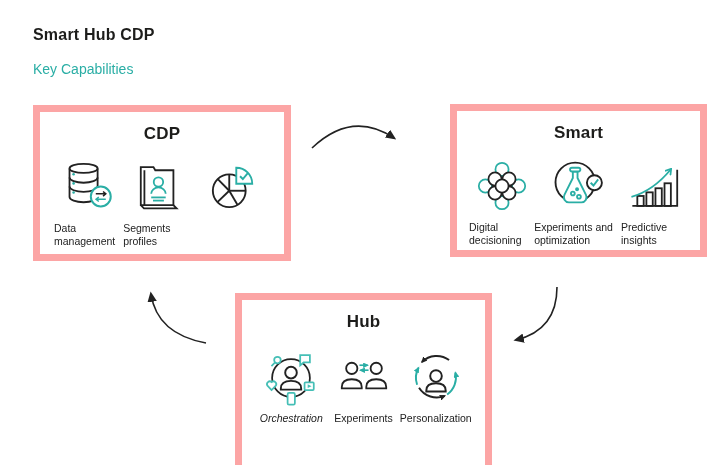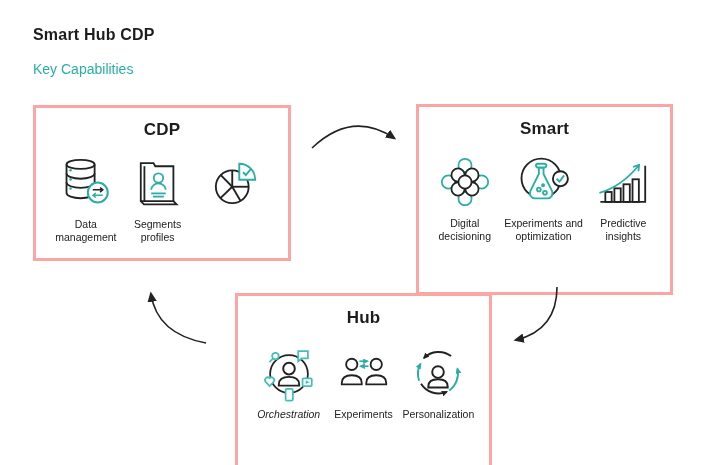--- a/index.html
+++ b/index.html
@@ -1,34 +1,34 @@
 <!DOCTYPE html>
 <html><head>
 <meta charset="utf-8">
 <style>
   html,body{margin:0;padding:0;background:#fff;}
   .stage{position:relative;width:716px;height:465px;background:#ffffff;
          font-family:"Liberation Sans",sans-serif;overflow:hidden;}
   .page-title{position:absolute;left:33px;top:26px;font-size:16px;font-weight:700;
               color:#1d1d1b;letter-spacing:.2px;}
   .page-subtitle{position:absolute;left:33px;top:61px;font-size:14px;color:#2aaea5;}
-  .cap-box{position:absolute;border:3px solid #fca5a5;background:#fff;box-sizing:border-box;
+  .cap-box{position:absolute;border:7px solid #fca5a5;background:#fff;box-sizing:border-box;
            display:flex;flex-direction:column;align-items:center;}
   #box-cdp{left:33px;top:105px;width:258px;height:156px;}
-  #box-smart{left:416px;top:104px;width:257px;height:191px;}
+  #box-smart{left:450px;top:104px;width:257px;height:153px;}
   #box-hub{left:235px;top:293px;width:257px;height:183px;}
   .box-title{margin-top:12px;font-size:17px;font-weight:700;color:#1d1d1b;letter-spacing:.2px;}
   .cap-row{display:flex;justify-content:space-between;width:100%;box-sizing:border-box;margin-top:13px;}
   #box-cdp .cap-row{padding:0 10px 0 14px;}
   #box-smart .cap-row{padding:0 12px 0 12px;}
   #box-hub .cap-row{padding:0 10px;margin-top:15px;}
   .cap-item{display:flex;flex-direction:column;align-items:center;}
   .cap-icon{height:60px;display:flex;align-items:center;justify-content:center;}
   .cap-icon svg{display:block;}
-  .cap-label{margin-top:5px;font-size:10.5px;line-height:1.22;color:#222;text-align:center;}
+  .cap-label{margin-top:5px;font-size:10.5px;line-height:1.22;color:#222;text-align:left;}
   .w76{width:78px;} .w92{width:92px;} .w70{width:72px;} .w96{width:96px;}
   .w88{width:88px;font-style:italic;} .w72{width:74px;} .w86{width:88px;}
   .nowrap{white-space:nowrap;}
   .flow-svg{position:absolute;left:0;top:0;pointer-events:none;}
   .defs-holder{position:absolute;width:0;height:0;overflow:hidden;}
 </style>
 </head>
 <body>
 
 <div class="stage">

